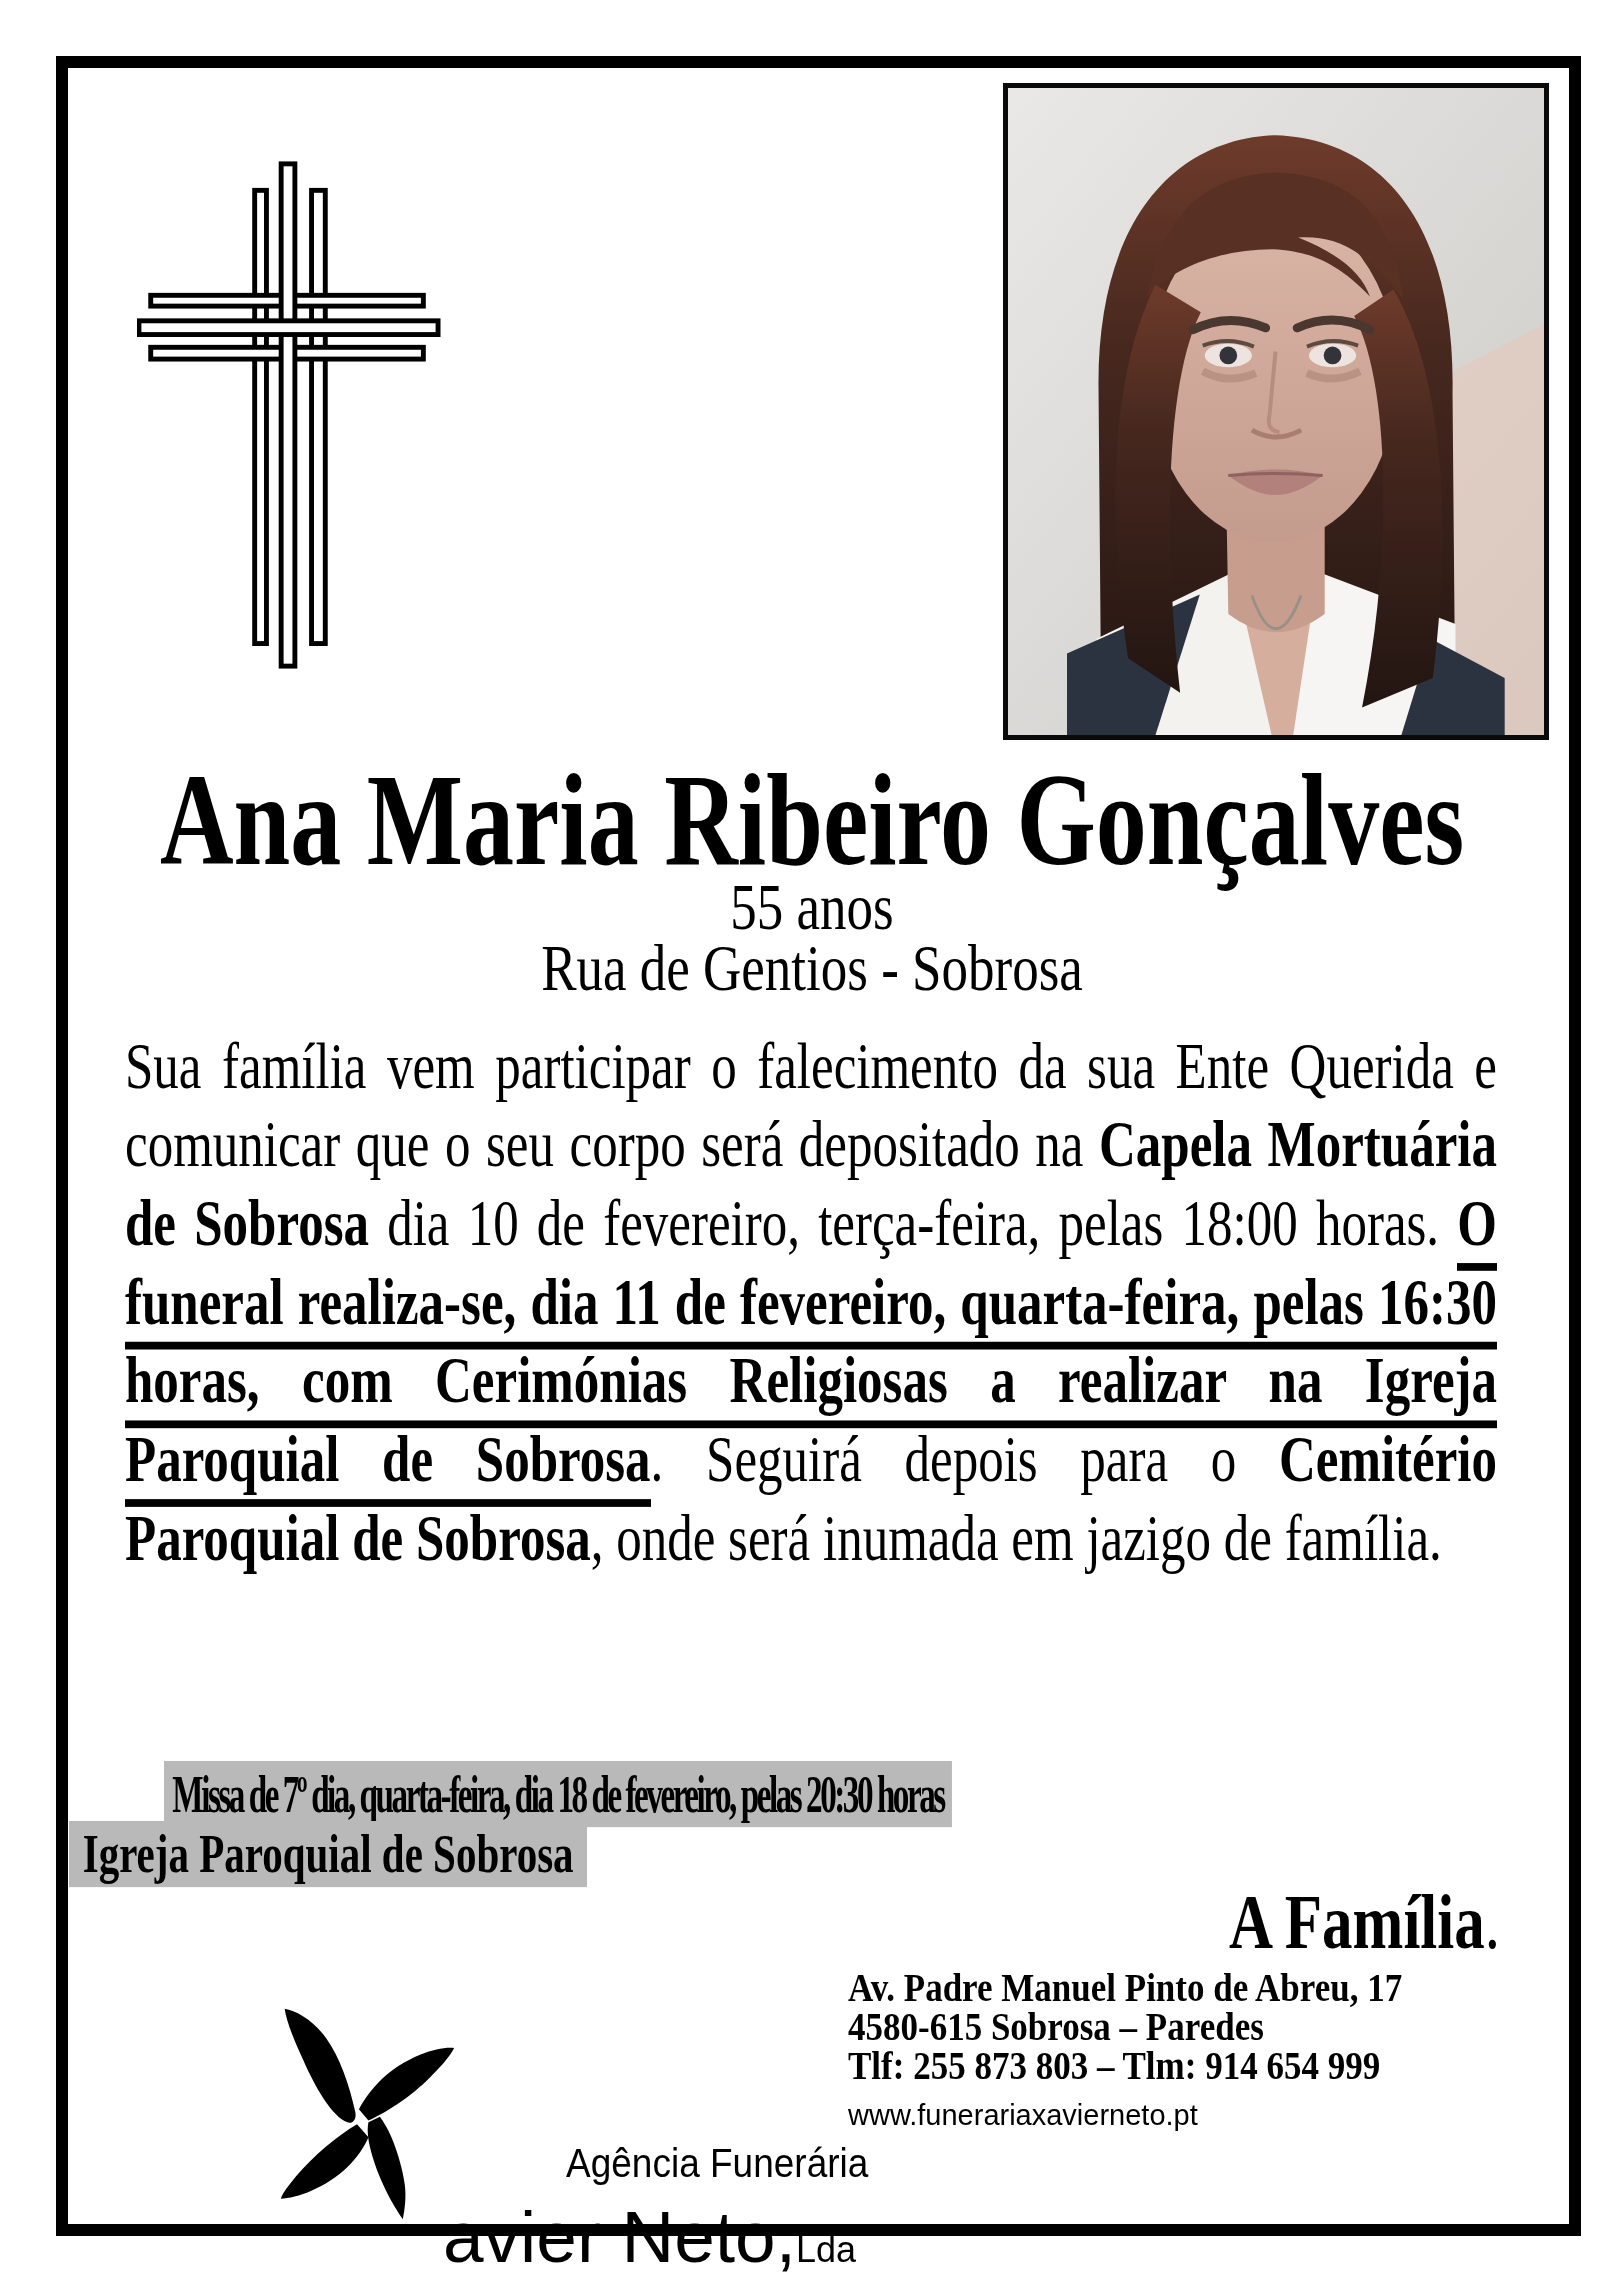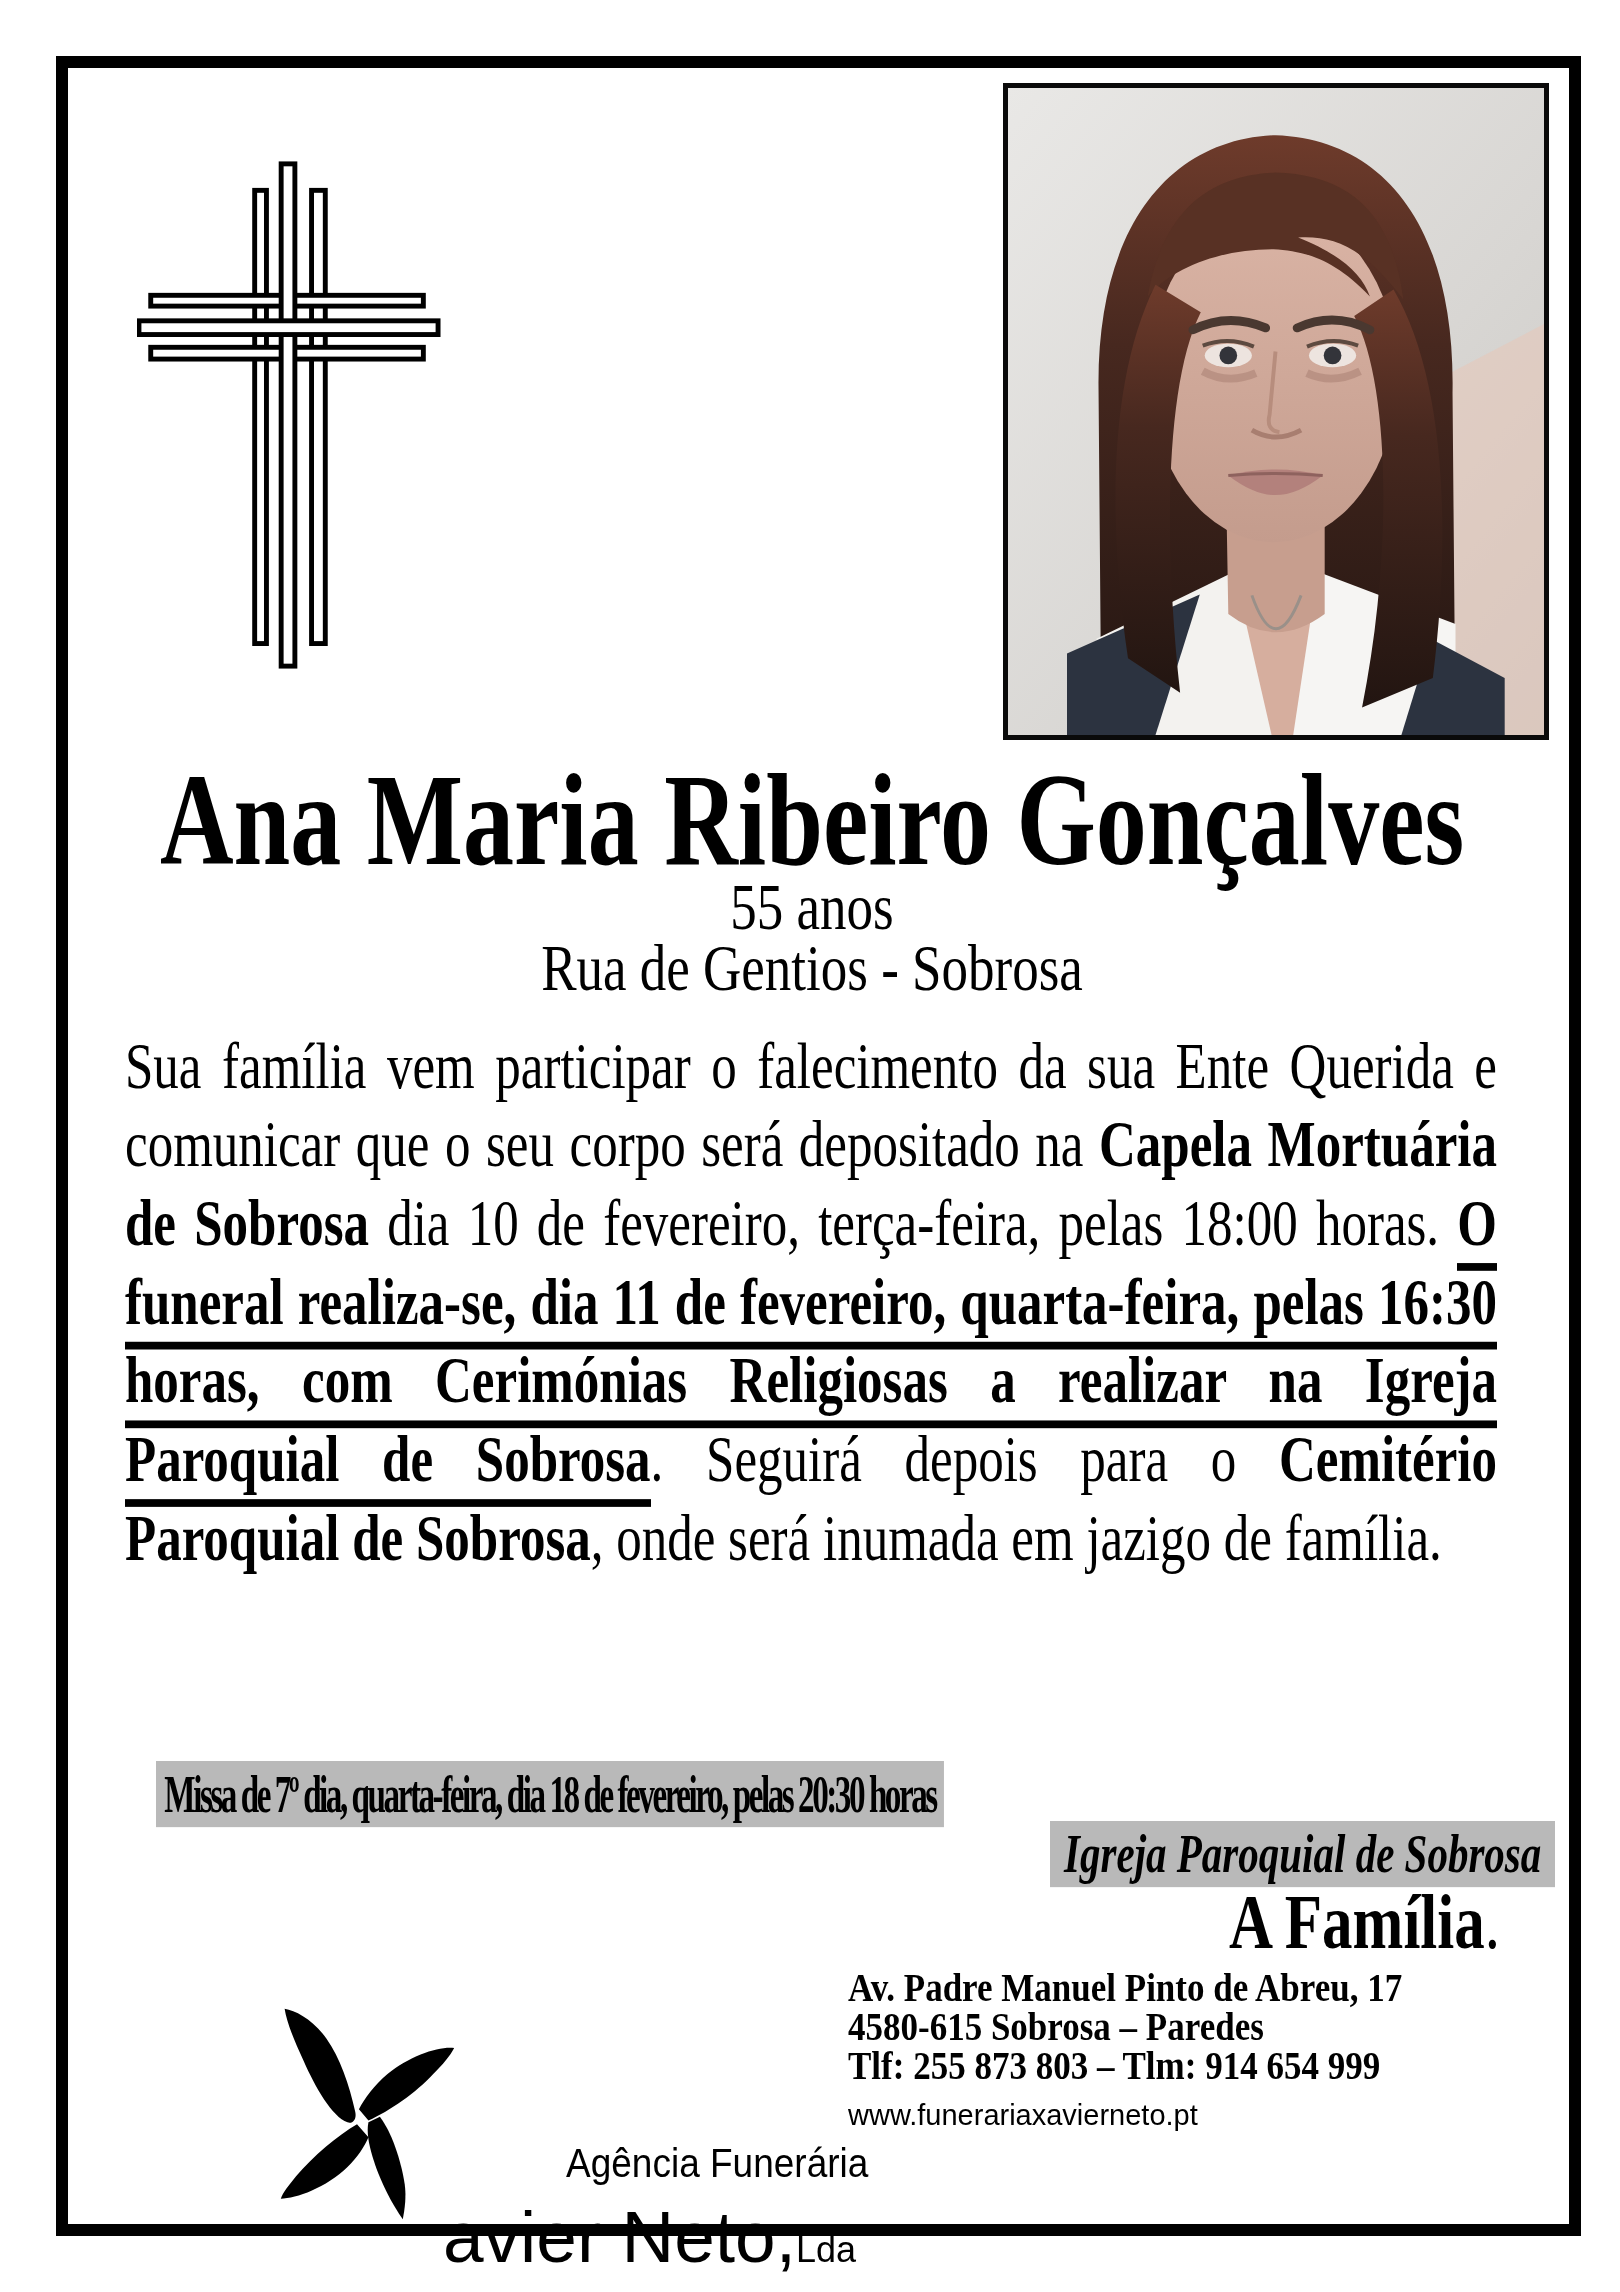--- a/index.html
+++ b/index.html
@@ -37,27 +37,27 @@
   }
   
   .para{
     left:125px;top:1027px;width:1372px;
     font-size:51px;line-height:61px;text-align:justify;
     transform:scaleY(1.29);transform-origin:top left;
   }
   .para span.b{font-weight:bold;}
   .para span.u{border-bottom:6.9px solid #000;padding-bottom:2.9px;}
   
-  .mass1{left:156px;top:1761px;white-space:nowrap;}
+  .mass1{left:164px;top:1761px;white-space:nowrap;}
   .mass1 .hl{
     display:inline-block;font-weight:bold;font-size:39px;line-height:45px;
     letter-spacing:-2.9px;padding:2px 9.8px;
     transform:scale(0.85,1.35);transform-origin:top left;
   }
-  .mass2{left:69px;top:1821px;width:1486px;text-align:right;white-space:nowrap;font-style:italic;}
+  .mass2{left:69px;top:1821px;width:1486px;text-align:left;white-space:nowrap;}
   .mass2 .hl{
     display:inline-block;font-weight:bold;font-size:41px;line-height:47px;
     padding:1px 13.7px;transform:scale(1,1.35);transform-origin:top center;
   }
   
   .familia{
     left:69px;top:1882px;width:1431px;text-align:right;
     font-size:61px;line-height:1.0;transform:scaleY(1.30);transform-origin:top right;
   }
   .familia .b{font-weight:bold;}

